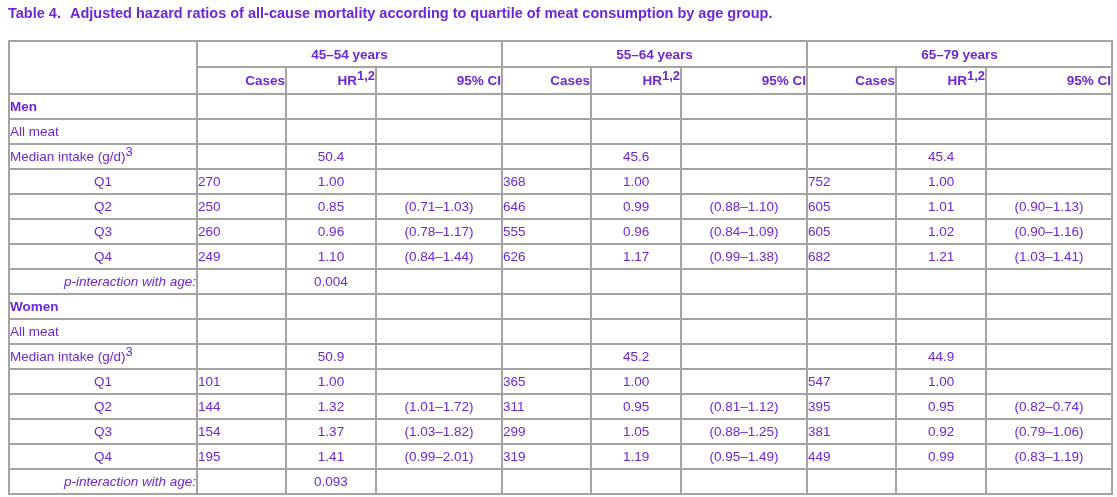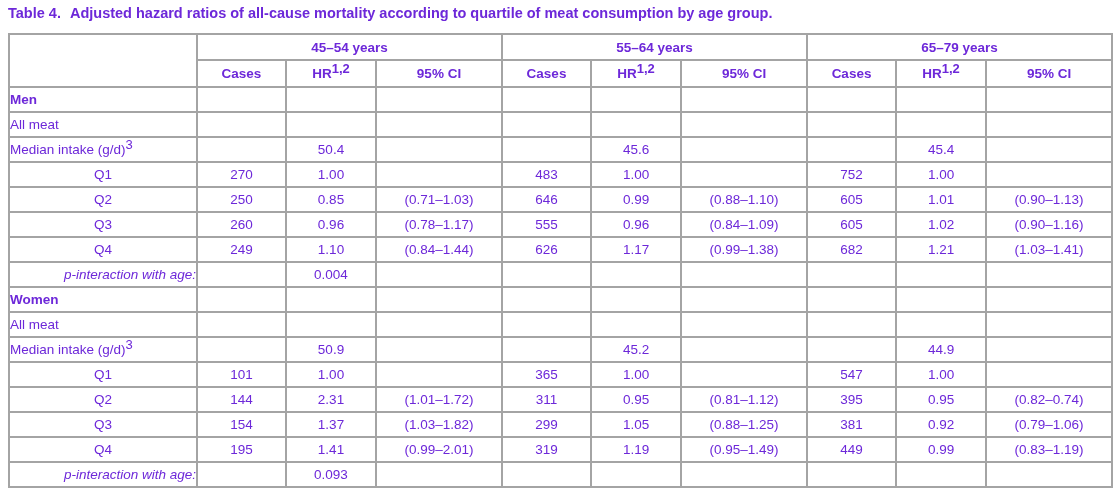--- a/index.html
+++ b/index.html
@@ -17,44 +17,44 @@
     left: 8px;
     top: 5px;
     font-size: 14.5px;
     font-weight: bold;
     white-space: nowrap;
   }
   .title .tnum { margin-right: 9px; }
   table.t {
     position: absolute;
     left: 8px;
-    top: 33px;
+    top: 40px;
     width: 1103px;
     border-collapse: collapse;
     table-layout: fixed;
     font-size: 13.5px;
     background: #ffffff;
   }
   .t td, .t th {
     border: 2px solid #a4a4a4;
     padding: 0;
     height: 23px;
     vertical-align: middle;
     white-space: nowrap;
     overflow: hidden;
     font-weight: normal;
   }
   .t thead th, .t thead td { font-weight: bold; text-align: center; }
   .t thead tr.agerow th, .t thead tr.agerow td { height: 24px; }
-  .t thead tr.subrow th { height: 25px; }
+  .t thead tr.subrow th { height: 25px; text-align: right; }
   .lbl { text-align: left; padding-left: 5px; }
   .lbl.section { font-weight: bold; }
   .lbl.q { text-align: center; padding-left: 14px; padding-right: 14px; }
   .lbl.p { text-align: right; font-style: italic; }
-  .cases { text-align: center; padding-right: 14px; border-radius: 9px; }
+  .cases { text-align: left; padding-right: 14px; }
   .hr { text-align: center; }
   .ci { text-align: center; }
   .b { font-weight: bold; }
   sup { font-size: 13px; line-height: 0; vertical-align: super; }
 </style>
 </head>
 <body>
 
 <div class="page">
 
@@ -130,21 +130,21 @@
         <td></td>
         <td></td>
         <td class="hr">45.4</td>
         <td></td>
       </tr>
       <tr>
         <td class="lbl q">Q1</td>
         <td class="cases">270</td>
         <td class="hr">1.00</td>
         <td class="ci"></td>
-        <td class="cases">483</td>
+        <td class="cases">368</td>
         <td class="hr">1.00</td>
         <td class="ci"></td>
         <td class="cases">752</td>
         <td class="hr">1.00</td>
         <td class="ci"></td>
       </tr>
       <tr>
         <td class="lbl q">Q2</td>
         <td class="cases">250</td>
         <td class="hr">0.85</td>
@@ -237,21 +237,21 @@
         <td class="cases">365</td>
         <td class="hr">1.00</td>
         <td class="ci"></td>
         <td class="cases">547</td>
         <td class="hr">1.00</td>
         <td class="ci"></td>
       </tr>
       <tr>
         <td class="lbl q">Q2</td>
         <td class="cases">144</td>
-        <td class="hr b">2.31</td>
+        <td class="hr b">1.32</td>
         <td class="ci b">(1.01–1.72)</td>
         <td class="cases">311</td>
         <td class="hr">0.95</td>
         <td class="ci">(0.81–1.12)</td>
         <td class="cases">395</td>
         <td class="hr">0.95</td>
         <td class="ci">(0.82–0.74)</td>
       </tr>
       <tr>
         <td class="lbl q">Q3</td>

